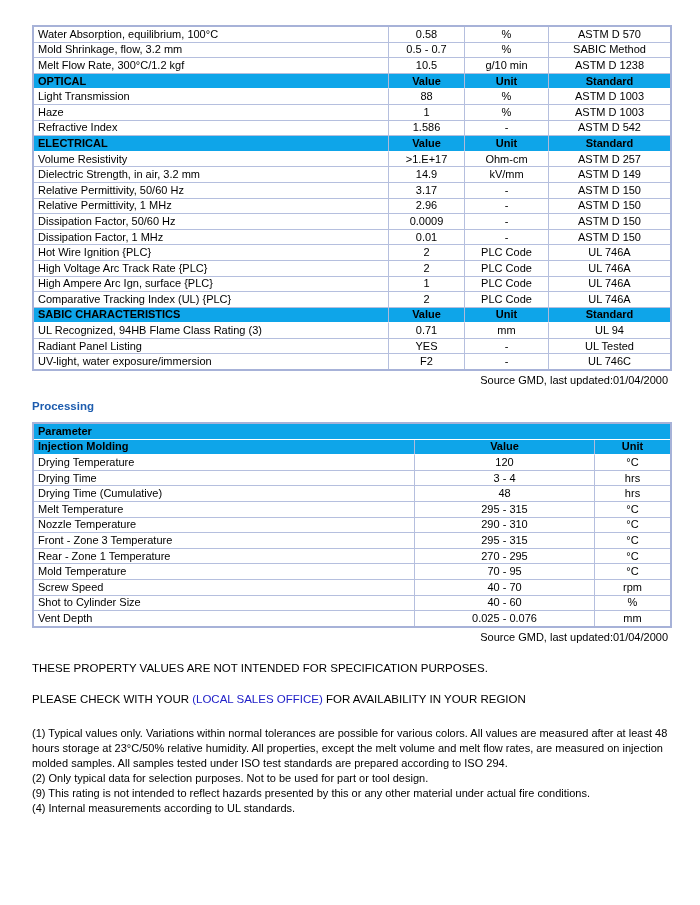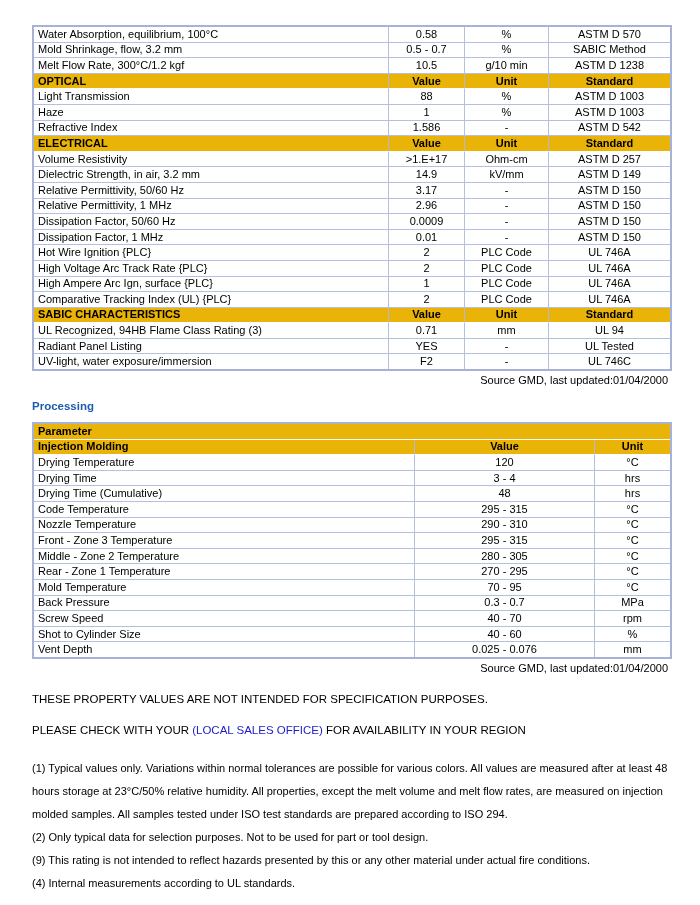--- a/index.html
+++ b/index.html
@@ -16,33 +16,33 @@
   table.data-table td {
     font-size:11px; line-height:13px; height:14.6px; padding:0 4px;
     border-bottom:1px solid #b5bfde; border-right:1px solid #b5bfde;
     overflow:hidden; white-space:nowrap; box-sizing:content-box;
   }
   table.data-table td:last-child { border-right:none; }
   table.data-table tr:last-child td { border-bottom:none; }
   td.prop { text-align:left; }
   td.val, td.unit, td.std { text-align:center; }
   tr.section-row td, tr.param-row td, tr.subheader-row td {
-    background:#eab308; font-weight:bold;
+    background:#0ea5e9; font-weight:bold;
     border-right-color:#b0b9da; border-bottom-color:#ffffff;
   }
   .source-note {
     font-size:11px; text-align:right; margin:3px 0 0 0;
   }
   .processing-heading {
     color:#1d5cae; font-size:11.5px; font-weight:bold;
     margin:14px 0 10px 0;
   }
   .caps-line { font-size:11.5px; margin:19px 0 0 0; }
   .sales-link { color:#2121c8; cursor:pointer; }
-  .notes { margin-top:21px; font-size:11px; line-height:23px; }
+  .notes { margin-top:21px; font-size:11px; line-height:15px; }
   .notes p { margin:0; }
 </style>
 </head>
 <body>
 
 <div class="content">
 
   <table class="data-table">
     <colgroup>
       <col style="width:355px">
@@ -213,53 +213,43 @@
           <td class="prop">Drying Time</td>
           <td class="val">3 - 4</td>
           <td class="unit">hrs</td>
         </tr>
         <tr>
           <td class="prop">Drying Time (Cumulative)</td>
           <td class="val">48</td>
           <td class="unit">hrs</td>
         </tr>
         <tr>
-          <td class="prop">Code Temperature</td>
+          <td class="prop">Melt Temperature</td>
           <td class="val">295 - 315</td>
           <td class="unit">°C</td>
         </tr>
         <tr>
           <td class="prop">Nozzle Temperature</td>
           <td class="val">290 - 310</td>
           <td class="unit">°C</td>
         </tr>
         <tr>
           <td class="prop">Front - Zone 3 Temperature</td>
           <td class="val">295 - 315</td>
           <td class="unit">°C</td>
         </tr>
         <tr>
-          <td class="prop">Middle - Zone 2 Temperature</td>
-          <td class="val">280 - 305</td>
-          <td class="unit">°C</td>
-        </tr>
-        <tr>
           <td class="prop">Rear - Zone 1 Temperature</td>
           <td class="val">270 - 295</td>
           <td class="unit">°C</td>
         </tr>
         <tr>
           <td class="prop">Mold Temperature</td>
           <td class="val">70 - 95</td>
           <td class="unit">°C</td>
-        </tr>
-        <tr>
-          <td class="prop">Back Pressure</td>
-          <td class="val">0.3 - 0.7</td>
-          <td class="unit">MPa</td>
         </tr>
         <tr>
           <td class="prop">Screw Speed</td>
           <td class="val">40 - 70</td>
           <td class="unit">rpm</td>
         </tr>
         <tr>
           <td class="prop">Shot to Cylinder Size</td>
           <td class="val">40 - 60</td>
           <td class="unit">%</td>

